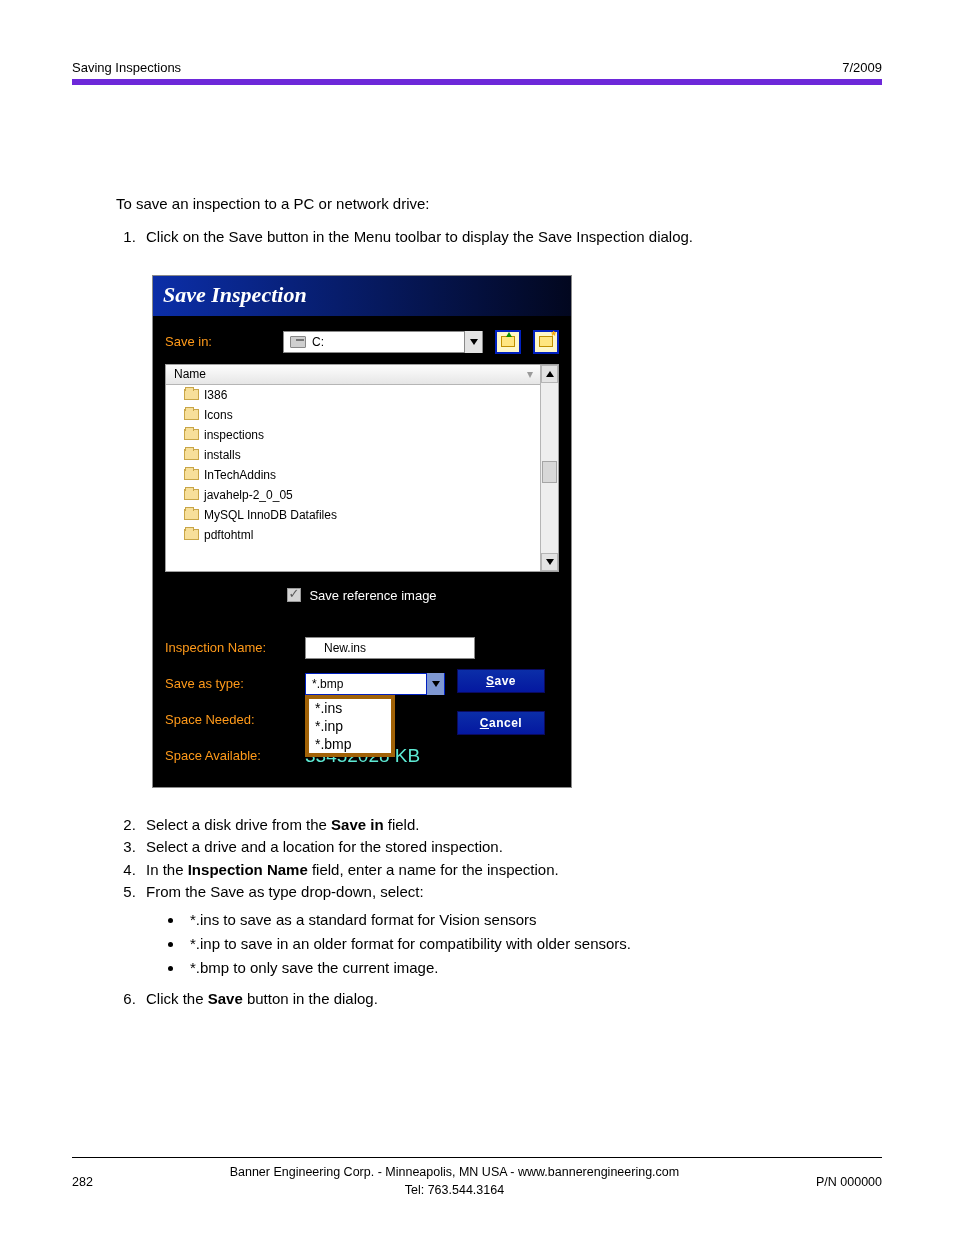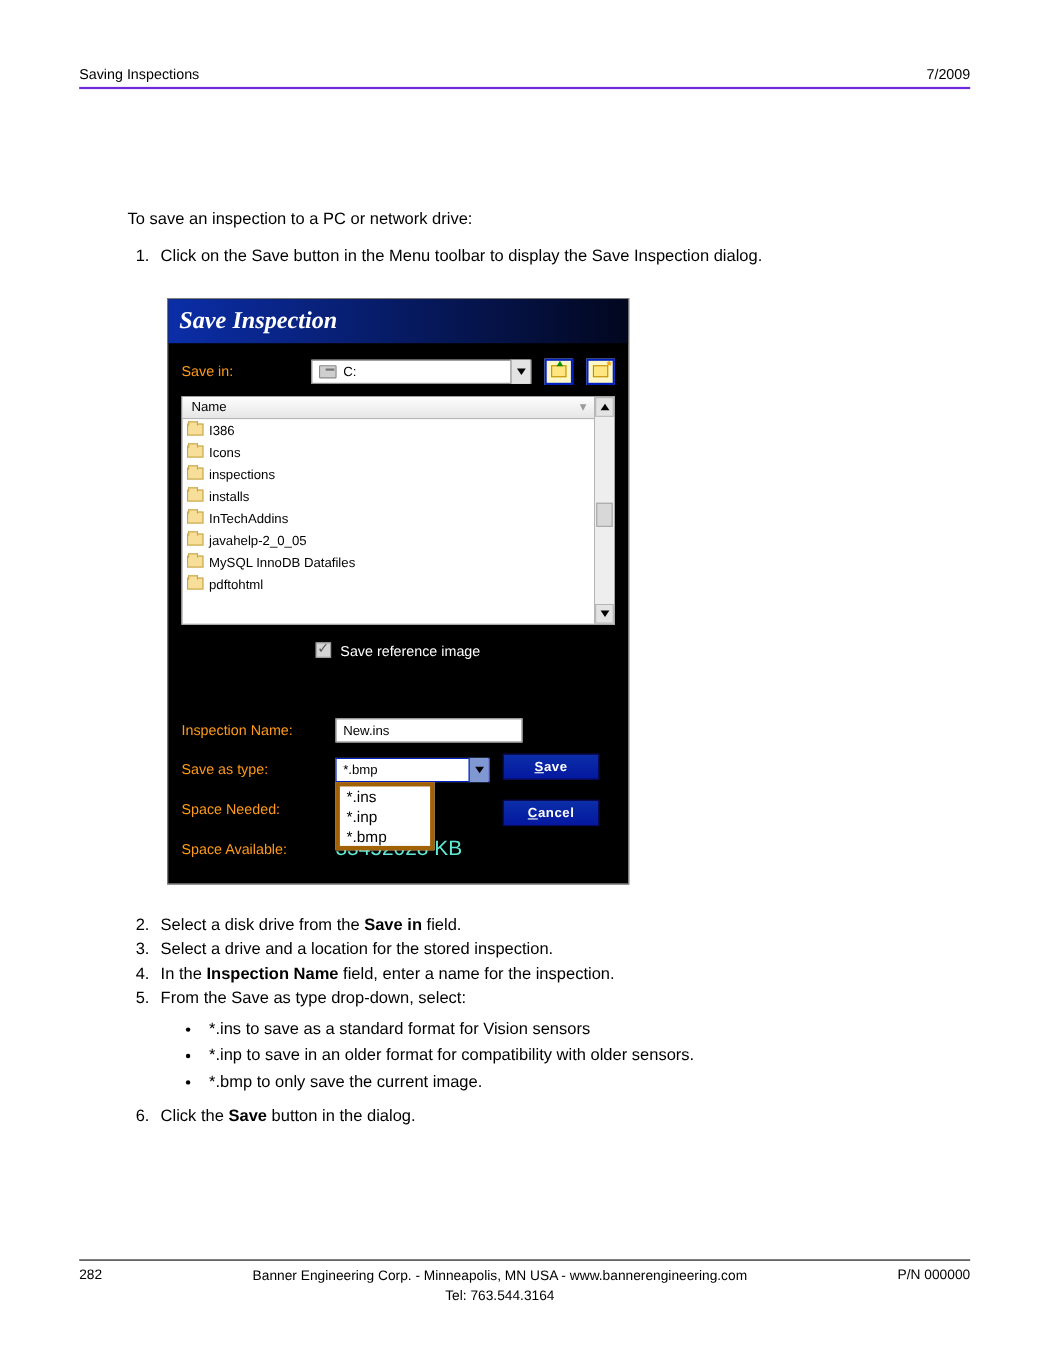--- a/index.html
+++ b/index.html
@@ -10,21 +10,21 @@
     color: #000;
     width: 954px;
     height: 1235px;
     position: relative;
     background: #fff;
   }
   .page {
     padding: 60px 72px 0 72px;
   }
   .header-line {
-    border-bottom: 2px solid #6d28d9;
+    border-bottom: 6px solid #6d28d9;
     padding-bottom: 4px;
     display: flex;
     justify-content: space-between;
     font-size: 13px;
     margin-bottom: 110px;
   }
   .intro { margin: 0 0 14px 44px; }
   .ol-top { margin: 0 0 0 44px; padding-left: 24px; }
   .ol-top li { padding-left: 6px; line-height: 1.5; }
   .ul-sub { list-style: disc; margin: 4px 0 8px 24px; padding-left: 14px; }
@@ -125,21 +125,21 @@
     border-bottom: 1px solid #b5b5b5;
     height: 20px; align-items: center;
     font-size: 12px;
   }
   .col-hdr .name-col { flex: 1; padding-left: 8px; }
   .sort-ind {
     width: 12px; display:flex; justify-content:center;
     color:#9a9a9a; margin-right: 4px;
   }
   .file-items { overflow: hidden; }
-  .file-items .item { display:flex; align-items:center; height:20px; padding-left:4px; }
+  .file-items .item { display:flex; align-items:center; height:20px; padding-left:18px; }
   .folder-icon{
     width:15px;height:11px;background:#f7df9a;border:1px solid #c9a648;
     margin-right:5px; position:relative;
   }
   .folder-icon::before{
     content:"";position:absolute;top:-3px;left:0;width:7px;height:3px;
     background:#f7df9a;border:1px solid #c9a648;border-bottom:none;
   }
   .scrollbar{
     width:18px;background:#eee;border-left:1px solid #b5b5b5;
@@ -150,34 +150,34 @@
     display:flex;align-items:center;justify-content:center;
   }
   .sb-track{
     flex:1;background:#eee;position:relative;
   }
   .sb-thumb{
     position:absolute;left:1px;right:1px;top:78px;height:22px;
     background:#d8d8d8;border:1px solid #a5a5a5;
   }
 
-  .chk-row { display:flex; justify-content:center; margin:16px 0 54px; }
+  .chk-row { display:flex; justify-content:center; margin:16px 0 34px; }
   .chk {
     width:14px;height:14px;background:#d4d4d4;border:1px solid #9a9a9a;
     margin-right:8px; position:relative;
   }
   .chk::after{
     content:"✓"; position:absolute; left:0; top:-3px;
     color:#5a5a5a; font-size:13px;
   }
 
   .form-row { display:flex; align-items:center; margin-bottom:14px; height:22px;gap:22px; }
   .text-input{
     background:#fff;border:1px solid #8a8a8a;height:22px;
-    font-size:12px;padding:2px 6px;width:170px;
+    font-size:12px;padding:2px 18px;width:170px;
   }
   .type-select-wrap{ position:relative; }
   .type-select{
     display:flex;align-items:center;width:140px;height:22px;
     border:1px solid #0020c0;background:#fff;font-size:12px;
   }
   .type-select .txt{ flex:1;padding-left:6px; }
   .type-options{
     position:absolute;top:22px;left:0;width:90px;
     background:#fff;border:4px solid #a16207;font-size:14px;z-index:10;
@@ -195,23 +195,23 @@
     display:flex;align-items:center;justify-content:center;
     letter-spacing:0.5px;
   }
   .mn-u{ text-decoration:underline; }
   .dlg-rel{ position:relative; }
 
   .val-white{ color:#5eead4; font-size:19px;text-align:right; }
 
   
   .footer-line{
-    position:absolute; left:72px; right:72px; bottom:48px;
+    position:absolute; left:72px; right:72px; bottom:36px;
     border-top:1px solid #000; padding-top:6px;
-    font-size:12.5px; display:flex; justify-content:space-between;
+    font-size:12.5px; display:flex; justify-content:space-between;align-items:center;
   }
   .footer-center{ flex:1; text-align:center; margin:0 20px; line-height:1.4; }
 </style>
 </head>
 <body>
 
 <div class="page">
   <div class="header-line">
     <span>Saving Inspections</span>
     <span>7/2009</span>

